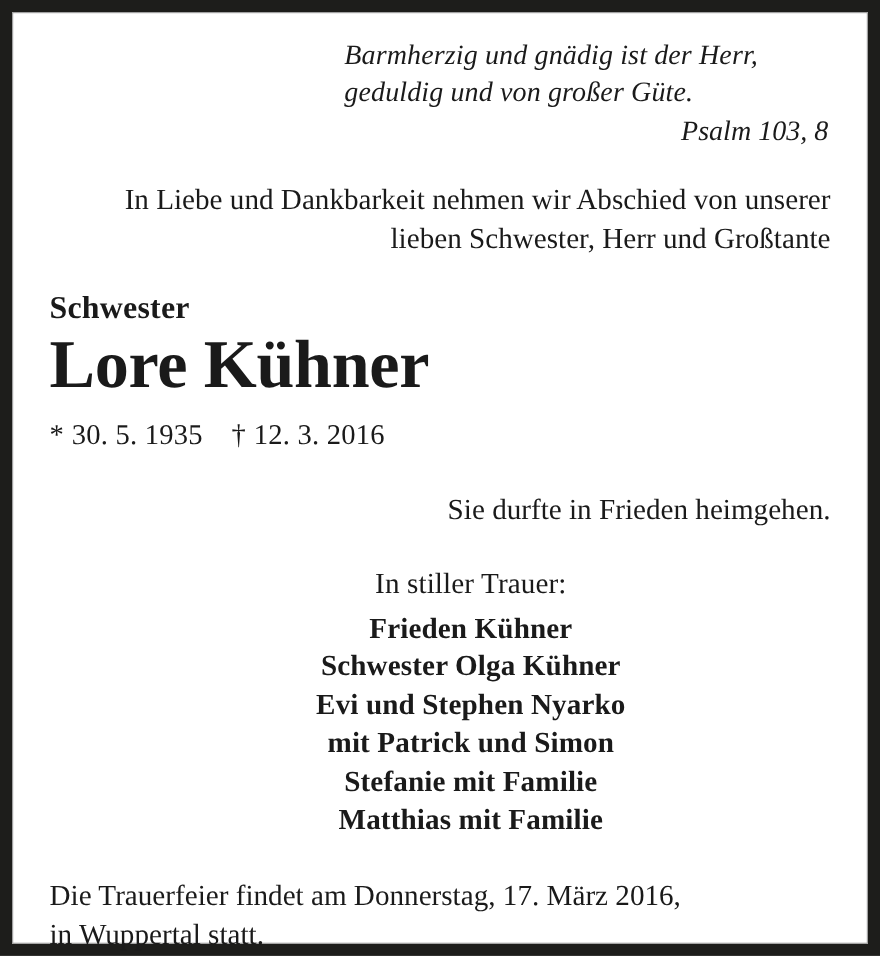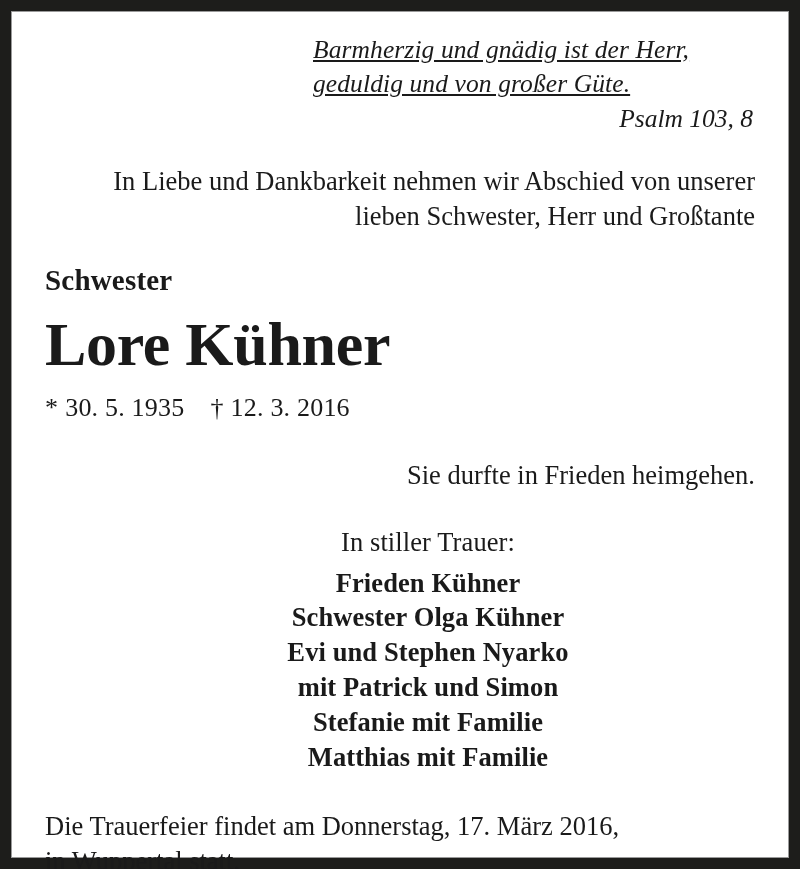--- a/index.html
+++ b/index.html
@@ -46,21 +46,21 @@
   
   .epigraph {
     margin-top: 21px;
     text-align: left;
     padding-left: 268px;
     font-style: italic;
     font-size: 25.5px;
     line-height: 1.33;
     letter-spacing: 0.1px;
   }
-  .epigraph-line { white-space: nowrap; text-decoration: underline; }
+  .epigraph-line { white-space: nowrap; }
   .epigraph-source {
     text-align: right;
     font-style: italic;
     font-size: 25.5px;
     line-height: 1.33;
     margin-top: 1px;
     padding-right: 2px;
   }
 
   
@@ -81,21 +81,21 @@
   .honorific {
     font-size: 29px;
     font-weight: bold;
     line-height: 1.1;
     letter-spacing: 0.2px;
   }
   .full-name {
     font-size: 62px;
     font-weight: bold;
     line-height: 1.08;
-    margin-top: 14px;
+    margin-top: 2px;
     letter-spacing: -0.3px;
   }
   .life-dates {
     font-size: 26px;
     line-height: 1.1;
     margin-top: 16px;
     letter-spacing: 0.2px;
   }
   .date-gap { display: inline-block; width: 26px; }
   .sym-gap  { display: inline-block; width: 7px; }

